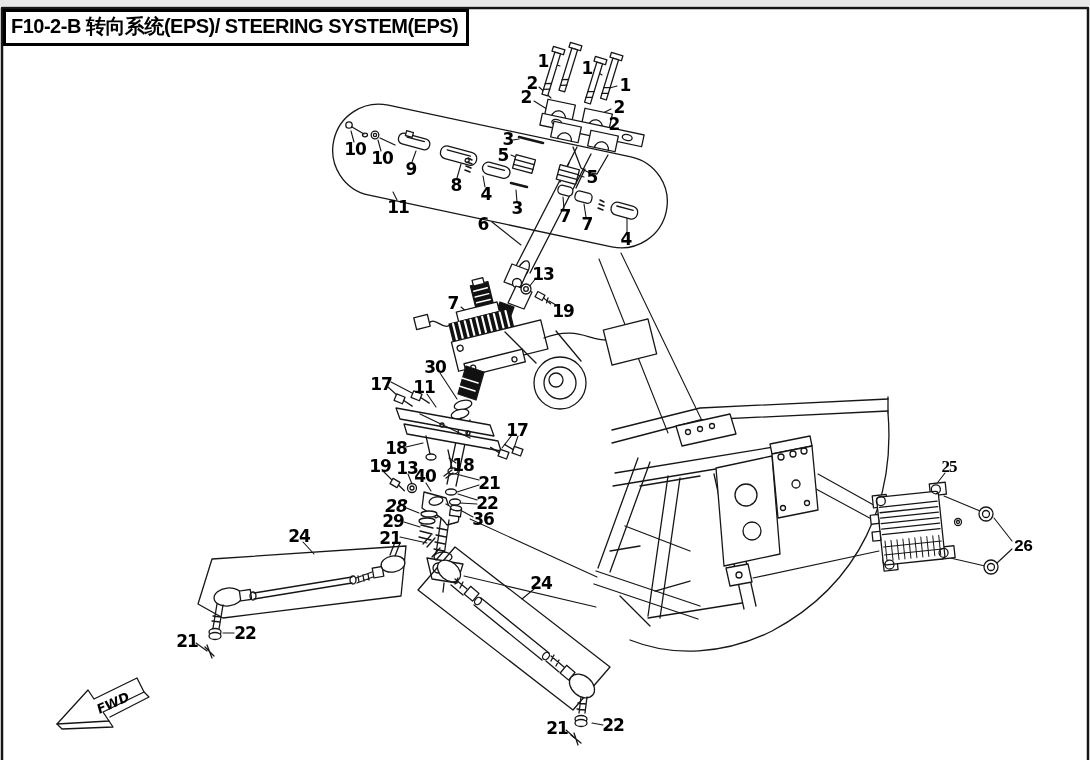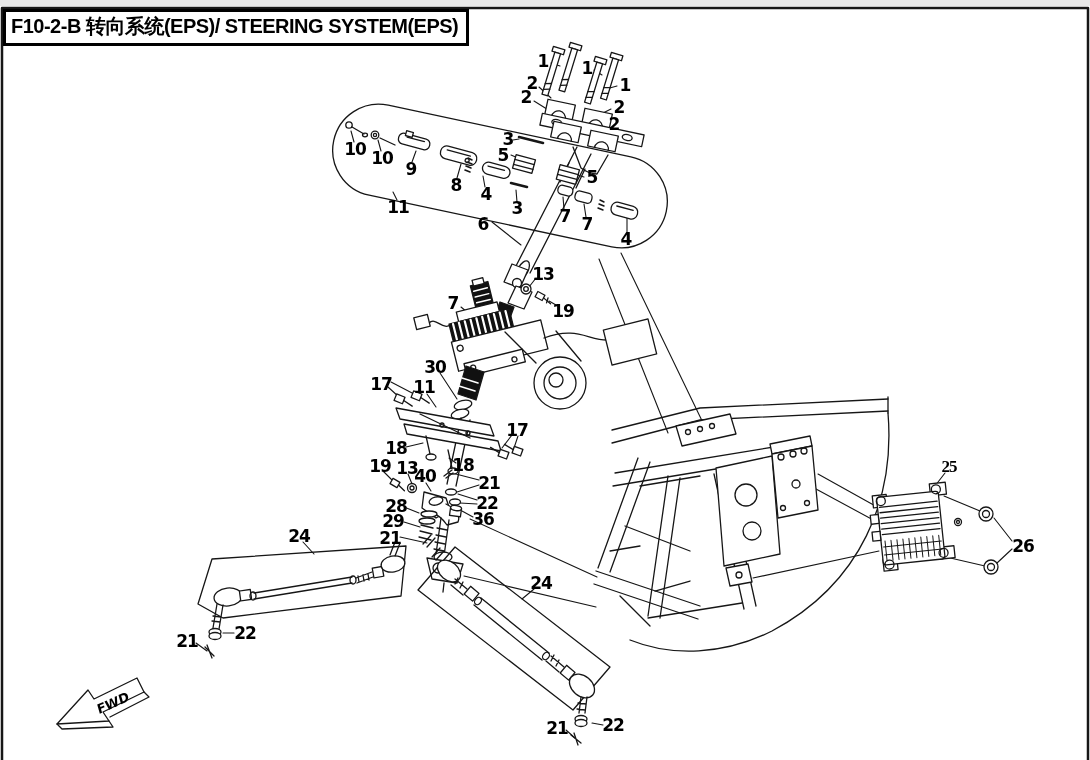--- a/index.html
+++ b/index.html
@@ -476,21 +476,21 @@
       <div class="callout" style="left: 390px; top: 532px;">21</div>
       <div class="callout" style="left: 187px; top: 635px;">21</div>
       <div class="callout" style="left: 557px; top: 722px;">21</div>
       <div class="callout" style="left: 487px; top: 497px;">22</div>
       <div class="callout" style="left: 245px; top: 627px;">22</div>
       <div class="callout" style="left: 613px; top: 719px;">22</div>
       <div class="callout" style="left: 483px; top: 513px;">36</div>
       <div class="callout" style="left: 299px; top: 530px;">24</div>
       <div class="callout" style="left: 541px; top: 577px;">24</div>
       <div class="callout" style="left: 949px; top: 460px; font-family: Liberation Serif, serif;">25</div>
-      <div class="callout" style="left: 1023px; top: 540px;">26</div>
+      <div class="callout" style="left: 1023px; top: 540px; font-family: Liberation Mono, monospace;">26</div>
       <div class="callout" style="left: 435px; top: 361px;">30</div>
-      <div class="callout" style="left: 396px; top: 500px;">28</div>
+      <div class="callout" style="left: 396px; top: 500px; font-style: italic;">28</div>
       <div class="callout" style="left: 393px; top: 515px;">29</div>
     </div>
 
 <div class="fwd-label">FWD</div>
 
 </div>
 
 </body></html>

